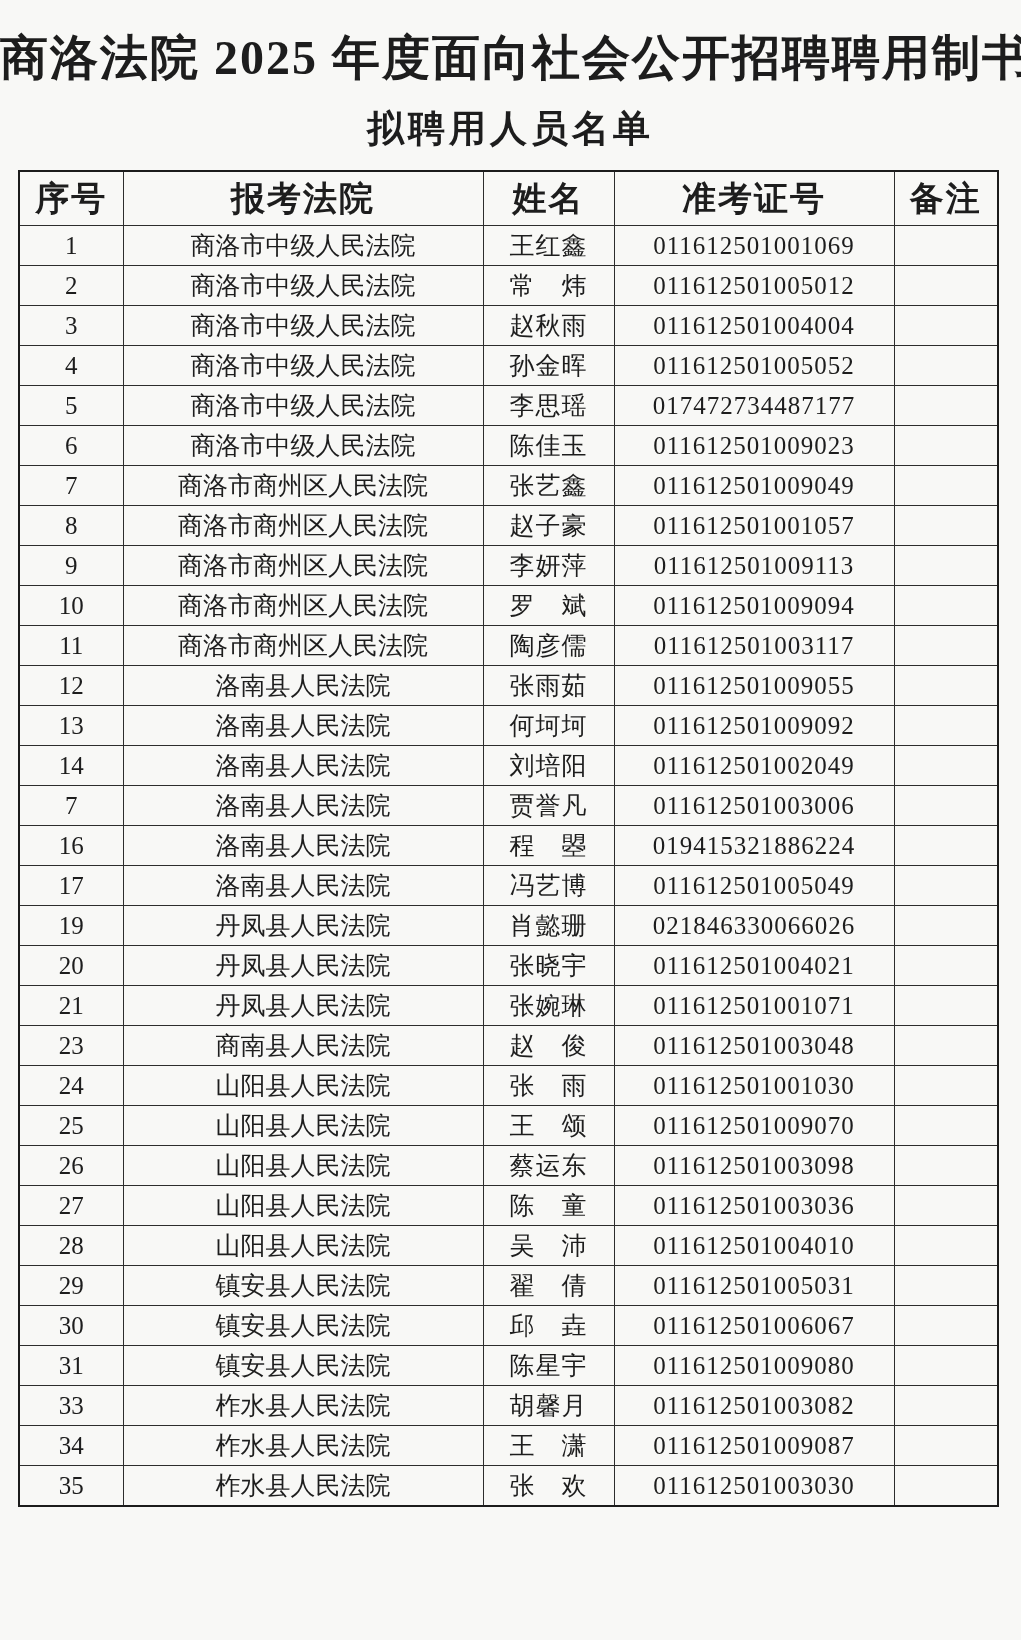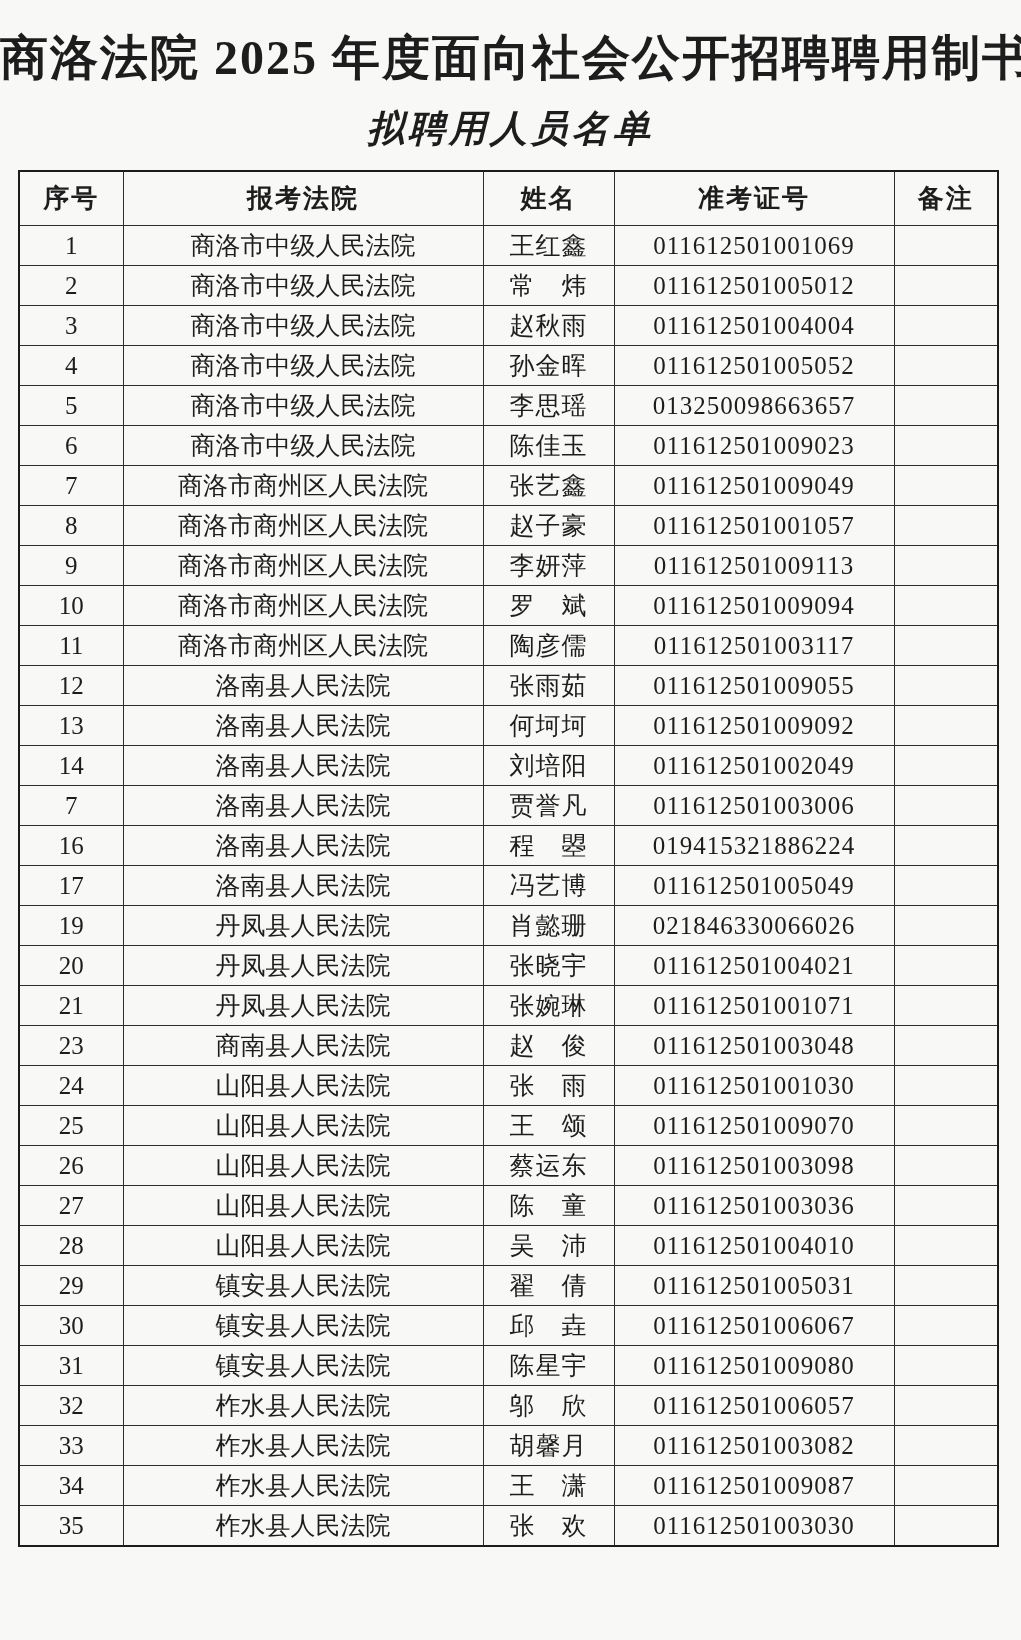--- a/index.html
+++ b/index.html
@@ -28,21 +28,20 @@
   }
   .doc-subtitle {
     position: absolute;
     top: 104px;
     left: 0;
     width: 100%;
     text-align: center;
     font-size: 37px;
     font-weight: bold;
     letter-spacing: 4px;
-    font-style: italic;
   }
   table.roster {
     position: absolute;
     top: 170px;
     left: 18px;
     width: 979px;
     border-collapse: collapse;
     table-layout: fixed;
     border: 2px solid #1c1c1c;
   }
@@ -50,21 +49,21 @@
   table.roster td {
     border: 1px solid #2d2d2d;
     text-align: center;
     vertical-align: middle;
     padding: 0;
     overflow: hidden;
     white-space: nowrap;
   }
   table.roster th {
     height: 53px;
-    font-size: 26px;
+    font-size: 34px;
     font-weight: bold;
     letter-spacing: 2px;
   }
   table.roster td {
     height: 39px;
     font-size: 25px;
   }
   col.c-no     { width: 104px; }
   col.c-court  { width: 360px; }
   col.c-name   { width: 131px; }
@@ -135,21 +134,21 @@
     <td class="cell-court">商洛市中级人民法院</td>
     <td class="cell-name">孙金晖</td>
     <td class="cell-exam-id">011612501005052</td>
     <td class="cell-remark"></td>
   </tr>
 
   <tr>
     <td class="cell-no">5</td>
     <td class="cell-court">商洛市中级人民法院</td>
     <td class="cell-name">李思瑶</td>
-    <td class="cell-exam-id">013250098663657</td>
+    <td class="cell-exam-id">017472734487177</td>
     <td class="cell-remark"></td>
   </tr>
 
   <tr>
     <td class="cell-no">6</td>
     <td class="cell-court">商洛市中级人民法院</td>
     <td class="cell-name">陈佳玉</td>
     <td class="cell-exam-id">011612501009023</td>
     <td class="cell-remark"></td>
   </tr>
@@ -333,27 +332,20 @@
   </tr>
 
   <tr>
     <td class="cell-no">31</td>
     <td class="cell-court">镇安县人民法院</td>
     <td class="cell-name">陈星宇</td>
     <td class="cell-exam-id">011612501009080</td>
     <td class="cell-remark"></td>
   </tr>
 
-  <tr>
-    <td class="cell-no">32</td>
-    <td class="cell-court">柞水县人民法院</td>
-    <td class="cell-name">邬　欣</td>
-    <td class="cell-exam-id">011612501006057</td>
-    <td class="cell-remark"></td>
-  </tr>
 
   <tr>
     <td class="cell-no">33</td>
     <td class="cell-court">柞水县人民法院</td>
     <td class="cell-name">胡馨月</td>
     <td class="cell-exam-id">011612501003082</td>
     <td class="cell-remark"></td>
   </tr>
 
   <tr>

